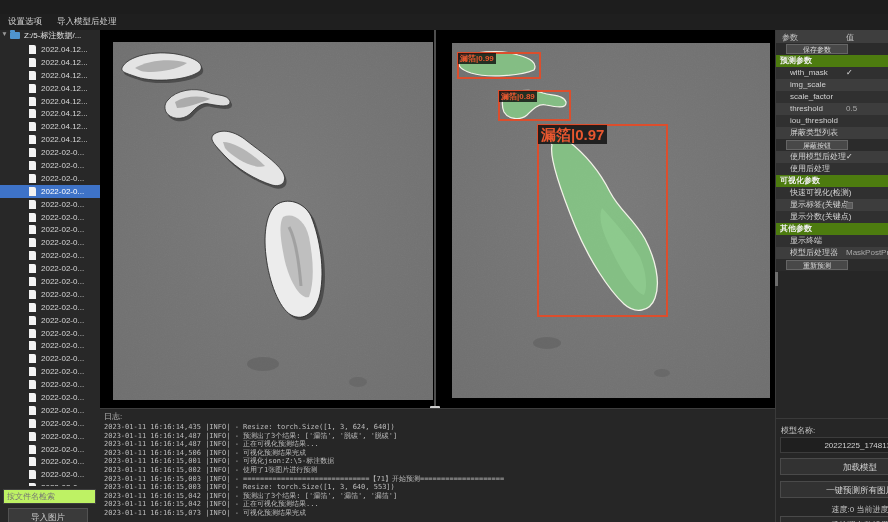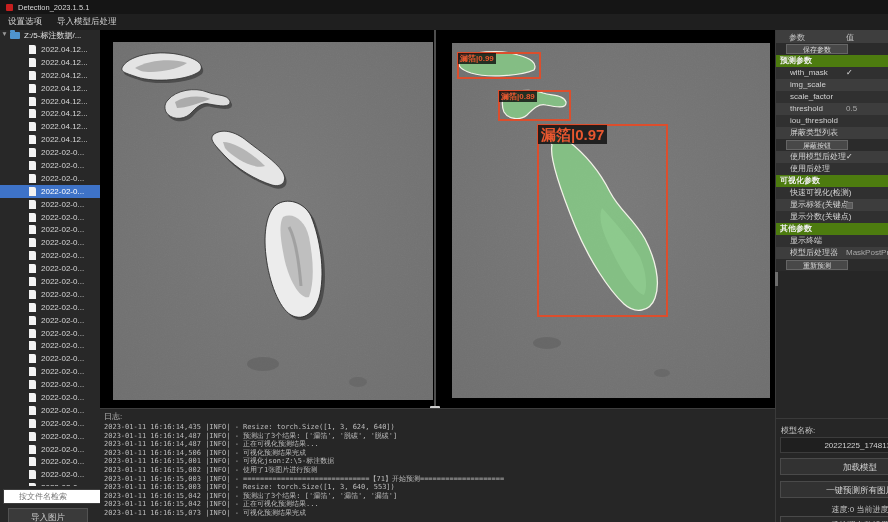--- a/index.html
+++ b/index.html
@@ -21,22 +21,22 @@
   
   .sidebar{position:absolute;left:0;top:30px;width:100px;height:492px;background:#282828;}
   .tree{position:absolute;left:0;top:0;width:100px;height:456px;overflow:hidden;}
   .troot{height:13px;display:flex;align-items:flex-start;font-size:8px;color:#e2e2e2;white-space:nowrap;}
   .caret{width:9px;text-align:center;font-size:6.5px;color:#9a9a9a;flex:none;}
   .folder{width:10px;height:7px;background:#4f94cd;border-radius:1px;margin:2px 4px 0 1px;position:relative;flex:none;}
   .folder:before{content:"";position:absolute;top:-2px;left:0;width:5px;height:2px;background:#4f94cd;border-radius:1px 1px 0 0;}
   .trow{height:12.9px;display:flex;align-items:center;padding-left:29px;font-size:8px;color:#d6d6d6;white-space:nowrap;}
   .trow.sel{background:#3e73c8;color:#fff;}
   .ficon{width:7px;height:9px;background:#f2f2f2;margin-right:5px;flex:none;border-radius:0 2px 0 0;}
-  .searchbox{position:absolute;left:3px;top:459px;width:88px;height:13px;background:#ffffff;
-             border:1px solid #3e3e3e;color:#757575;font-size:8px;line-height:13px;padding-left:15px;}
+  .searchbox{position:absolute;left:3px;top:459px;width:88px;height:13px;background:#bef264;
+             border:1px solid #3e3e3e;color:#757575;font-size:8px;line-height:13px;padding-left:3px;}
   .importbtn{position:absolute;left:8px;top:478px;width:80px;height:16px;background:#3a3a3a;
              border:1px solid #525252;color:#d0d0d0;font-size:8.5px;text-align:center;line-height:16px;box-sizing:border-box;}
 
   
   .main{position:absolute;left:100px;top:30px;width:675px;height:383px;background:#000;}
   .viewer{position:absolute;left:0;top:0;width:675px;height:378px;background:#000;}
   .img-left{position:absolute;left:13px;top:12px;width:320px;height:358px;}
   .vdivider{position:absolute;left:334px;top:0;width:2px;height:378px;background:#4e4e4e;}
   .vhandle{position:absolute;left:330px;top:376px;width:10px;height:4px;background:#cfcfcf;border-radius:1px;}
   .img-right{position:absolute;left:352px;top:13px;width:318px;height:355px;}
@@ -49,21 +49,21 @@
   
   .logarea{position:absolute;left:0;top:378px;width:675px;height:114px;background:#262626;
            border-top:1px solid #3e3e3e;box-sizing:border-box;padding:2px 0 0 4px;overflow:hidden;}
   .logtitle{font-size:8px;color:#b5b5b5;margin-bottom:1px;}
   .lline{font-family:"DejaVu Sans Mono",monospace;font-size:7px;line-height:8.6px;color:#bdbdbd;white-space:pre;}
 
   
   .rpanel{position:absolute;left:775px;top:30px;width:113px;height:388px;background:#262626;
           border-left:1px solid #3a3a3a;box-sizing:border-box;overflow:hidden;}
   .phead{height:13px;background:#3e3e3e;font-size:8px;color:#c5c5c5;position:relative;}
-  .pcol1{position:absolute;left:13px;top:2px;}
+  .pcol1{position:absolute;left:6px;top:2px;}
   .pcol2{position:absolute;left:70px;top:2px;}
   .prow{height:12px;position:relative;font-size:8px;line-height:12px;white-space:nowrap;}
   .prow.dark{background:#303030;}
   .prow.light{background:#3d3d3d;}
   .prow.section{background:#4d7c0f;font-weight:bold;color:#efefef;padding-left:4px;}
   .plabel{padding-left:14px;color:#d2d2d2;}
   .pval{position:absolute;left:70px;top:0;color:#a8a8a8;}
   .pval.chk{color:#e2e2e2;}
   .pcheckbox{position:absolute;left:70px;top:2.5px;width:7px;height:7px;background:#5a5a5a;border:1px solid #6e6e6e;box-sizing:border-box;}
   .prow.button{background:#2b2b2b;}
@@ -82,24 +82,20 @@
   .mload{top:39px;}
   .mpredict{top:62px;}
   .mspeed{position:absolute;left:4px;top:85px;width:160px;text-align:center;font-size:8px;color:#c0c0c0;}
   .mpp{top:97px;background:#2b2b2b;}
 </style>
 </head>
 <body>
 
 <div class="app">
 
-  <div class="titlebar">
-    <div class="appicon"></div>
-    <div class="apptitle">Detection_2023.1.5.1</div>
-  </div>
 
   <div class="menubar">
     <span class="menuitem">设置选项</span>
     <span class="menuitem">导入模型后处理</span>
   </div>
 
   <div class="sidebar">
     <div class="tree" id="file-list">
       <div class="troot">
         <span class="caret">▼</span>

